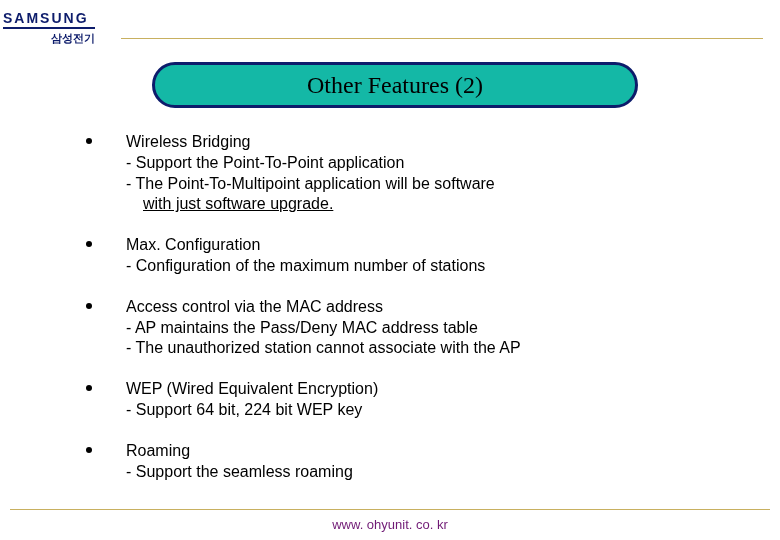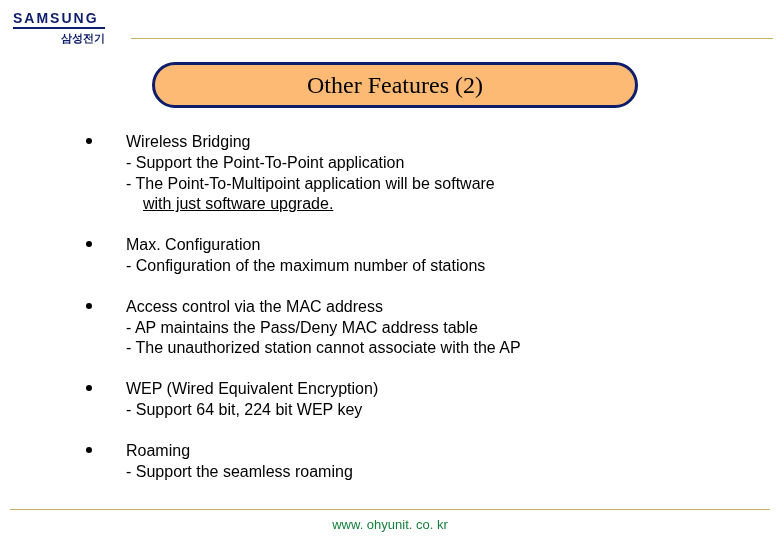--- a/index.html
+++ b/index.html
@@ -14,21 +14,21 @@
   }
   .slide {
     position: relative;
     width: 780px;
     height: 540px;
     box-sizing: border-box;
   }
   .header {
     position: absolute;
     top: 10px;
-    left: 13px;
+    left: 3px;
     width: 760px;
   }
   .brand {
     width: 92px;
     display: block;
   }
   .brand-main {
     display: block;
     font-size: 14px;
     font-weight: bold;
@@ -54,21 +54,21 @@
     right: 0;
     border-top: 1px solid #c8b060;
   }
 
   .title-pill {
     position: absolute;
     top: 62px;
     left: 152px;
     width: 480px;
     height: 40px;
-    background: #fdba74;
+    background: #14b8a6;
     border: 3px solid #0d1c6b;
     border-radius: 26px;
     text-align: center;
     line-height: 40px;
     font-size: 24px;
     color: #000;
   }
   .title-pill .title-text {
     font-family: Georgia, "Times New Roman", serif;
     color: #000;
@@ -112,21 +112,21 @@
     bottom: 30px;
     border-top: 1px solid #c8b060;
   }
   .footer {
     position: absolute;
     bottom: 8px;
     left: 0;
     width: 780px;
     text-align: center;
     font-size: 13px;
-    color: #15803d;
+    color: #701a75;
   }
 </style>
 </head>
 <body>
 
 <div class="slide">
 
   <div class="header">
     <div class="brand">
       <span class="brand-main">SAMSUNG</span>

